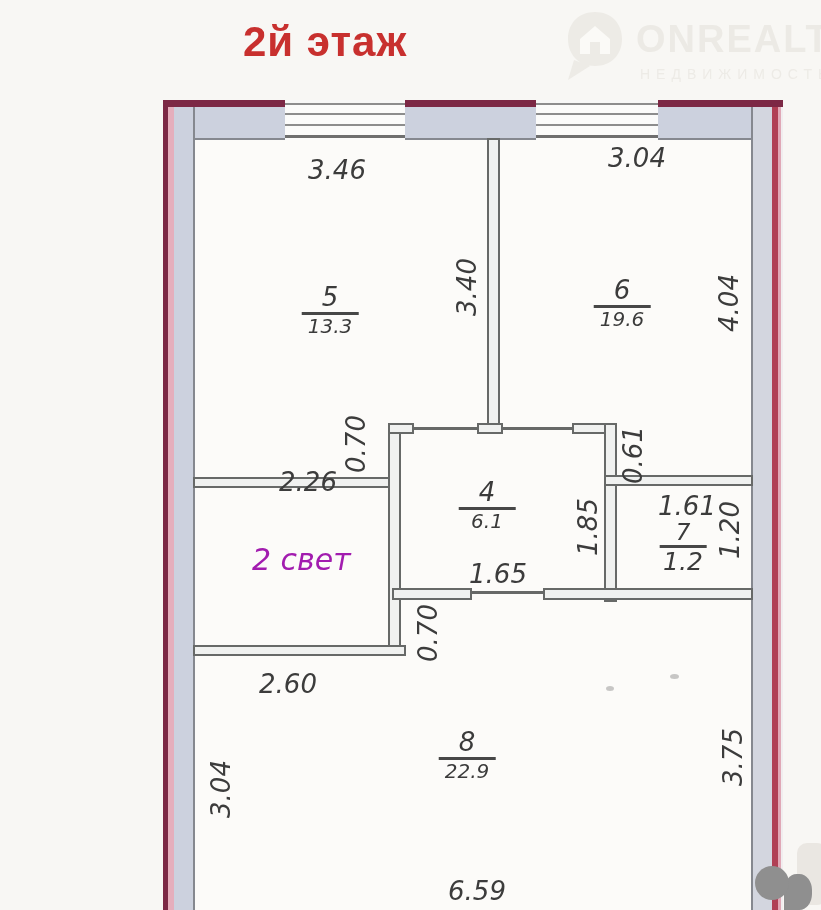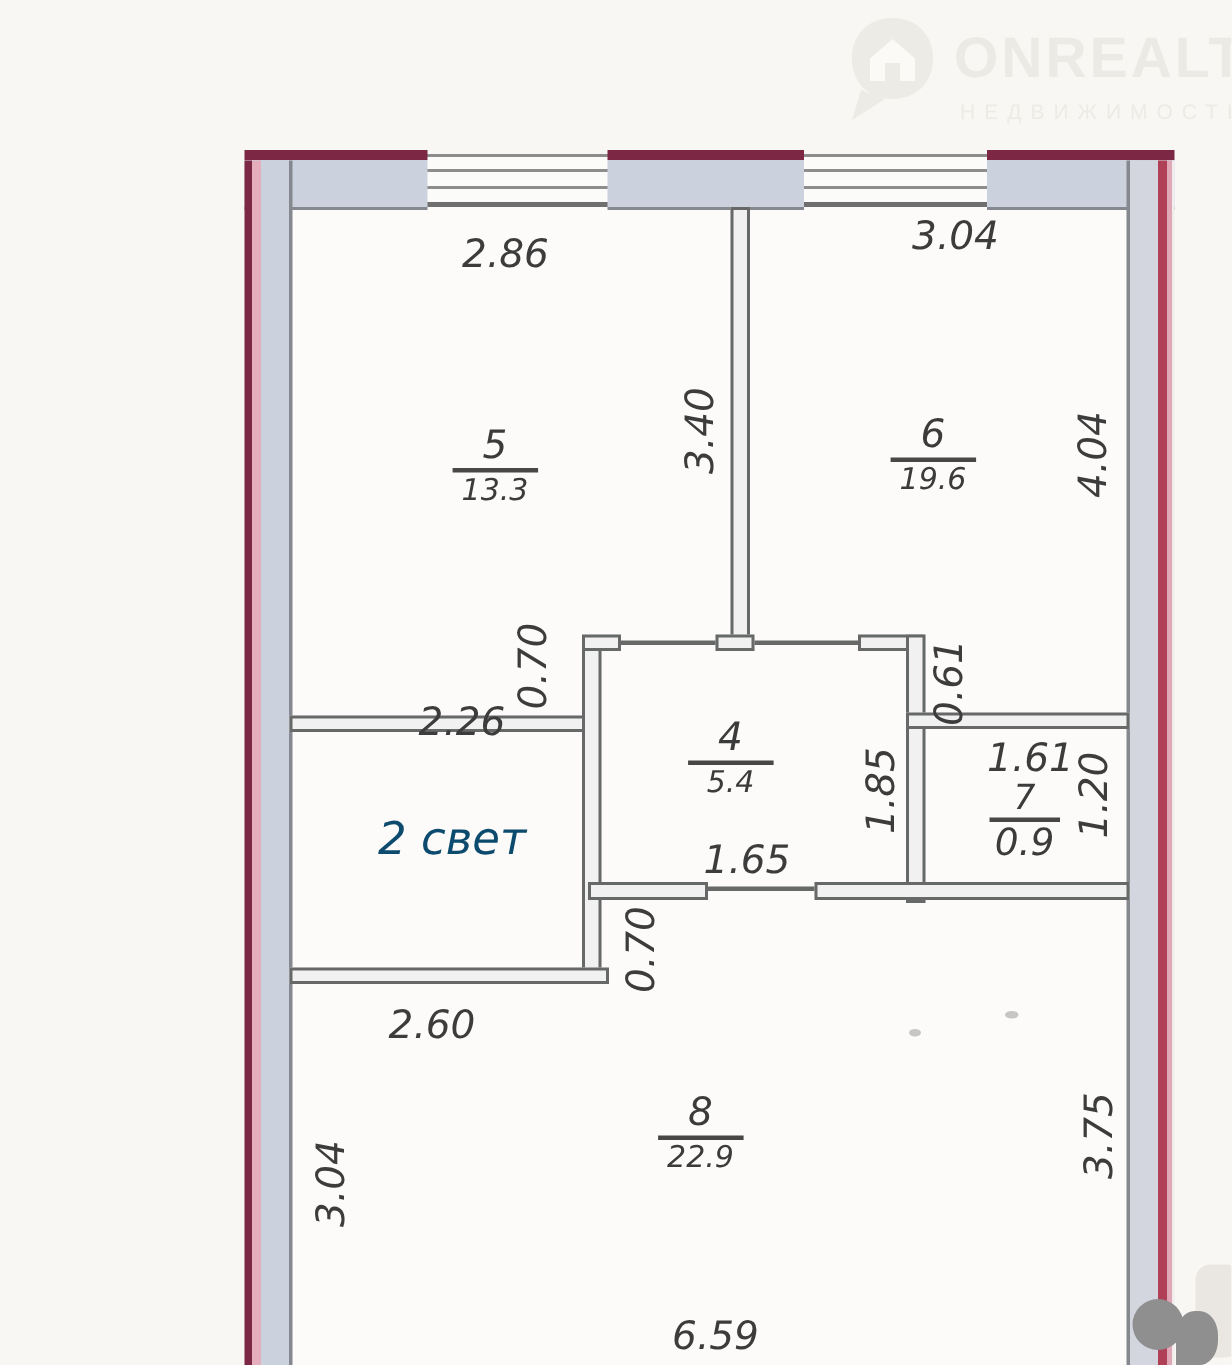--- a/index.html
+++ b/index.html
@@ -24,28 +24,29 @@
   .dim{position:absolute;font-style:italic;font-size:26px;color:#3c3c3c;white-space:nowrap;
        transform:translate(-50%,-50%);}
   .dim.v{transform:translate(-50%,-50%) rotate(-90deg);}
   
   .roomlbl{position:absolute;transform:translateX(-50%);text-align:center;font-style:italic;
            color:#3b3b3b;}
   .roomlbl .num{display:inline-block;font-size:26px;line-height:1.1;padding:0 20px 0 20px;
                 border-bottom:3px solid #474747;}
   .roomlbl .area{font-size:20px;line-height:1.15;}
   #light-well-label{position:absolute;left:252px;top:542px;font-style:italic;font-size:30px;
-                    color:#0c4a6e;}
+                    color:#a21caf;}
   .speck{position:absolute;background:#9a9a9a;border-radius:50%;opacity:.55;}
 </style>
 </head>
 <body>
 
 <div id="canvas">
 
+  <div id="floor-title">2й этаж</div>
 
   <div id="onrealt">
     <svg width="66" height="76" viewBox="0 0 66 76">
       <path d="M33 4 C17 4 6 15 6 31 C6 47 17 58 33 58 C49 58 60 47 60 31 C60 15 49 4 33 4 Z
                M12 52 L6 72 L28 58 Z" fill="#edebe6"></path>
       <path d="M33 18 L48 31 V46 H18 V31 Z" fill="#fbfaf7"></path>
       <rect x="28" y="34" width="10" height="12" fill="#edebe6"></rect>
     </svg>
     <div class="brand">ONREALT</div>
     <div class="sub">НЕДВИЖИМОСТЬ</div>
@@ -82,33 +83,33 @@
   <div class="roomlbl" style="left:330px;top:283px;">
     <div class="num">5</div>
     <div class="area">13.3</div>
   </div>
   <div class="roomlbl" style="left:622px;top:276px;">
     <div class="num">6</div>
     <div class="area">19.6</div>
   </div>
   <div class="roomlbl" style="left:487px;top:478px;">
     <div class="num">4</div>
-    <div class="area">5.4</div>
+    <div class="area">6.1</div>
   </div>
   <div class="roomlbl" style="left:683px;top:520px;">
     <div class="num" style="font-size:23px;padding:0 16px;">7</div>
-    <div class="area" style="font-size:25px;">0.9</div>
+    <div class="area" style="font-size:25px;">1.2</div>
   </div>
   <div class="roomlbl" style="left:467px;top:728px;">
     <div class="num">8</div>
     <div class="area">22.9</div>
   </div>
   <div id="light-well-label">2 свет</div>
 
-  <div class="dim" style="left:337px;top:170px;">2.86</div>
+  <div class="dim" style="left:337px;top:170px;">3.46</div>
   <div class="dim" style="left:637px;top:158px;">3.04</div>
   <div class="dim" style="left:308px;top:462px;margin-top:20px;">2.26</div>
   <div class="dim" style="left:498px;top:574px;">1.65</div>
   <div class="dim" style="left:687px;top:506px;text-align:center;">1.61</div>
   <div class="dim" style="left:288px;top:684px;text-align:center;">2.60</div>
   <div class="dim" style="left:477px;top:891px;text-align:right;">6.59</div>
 
   <div class="dim v" style="left:467px;top:287px;">3.40</div>
   <div class="dim v" style="left:729px;top:303px;">4.04</div>
   <div class="dim v" style="left:356px;top:444px;">0.70</div>

